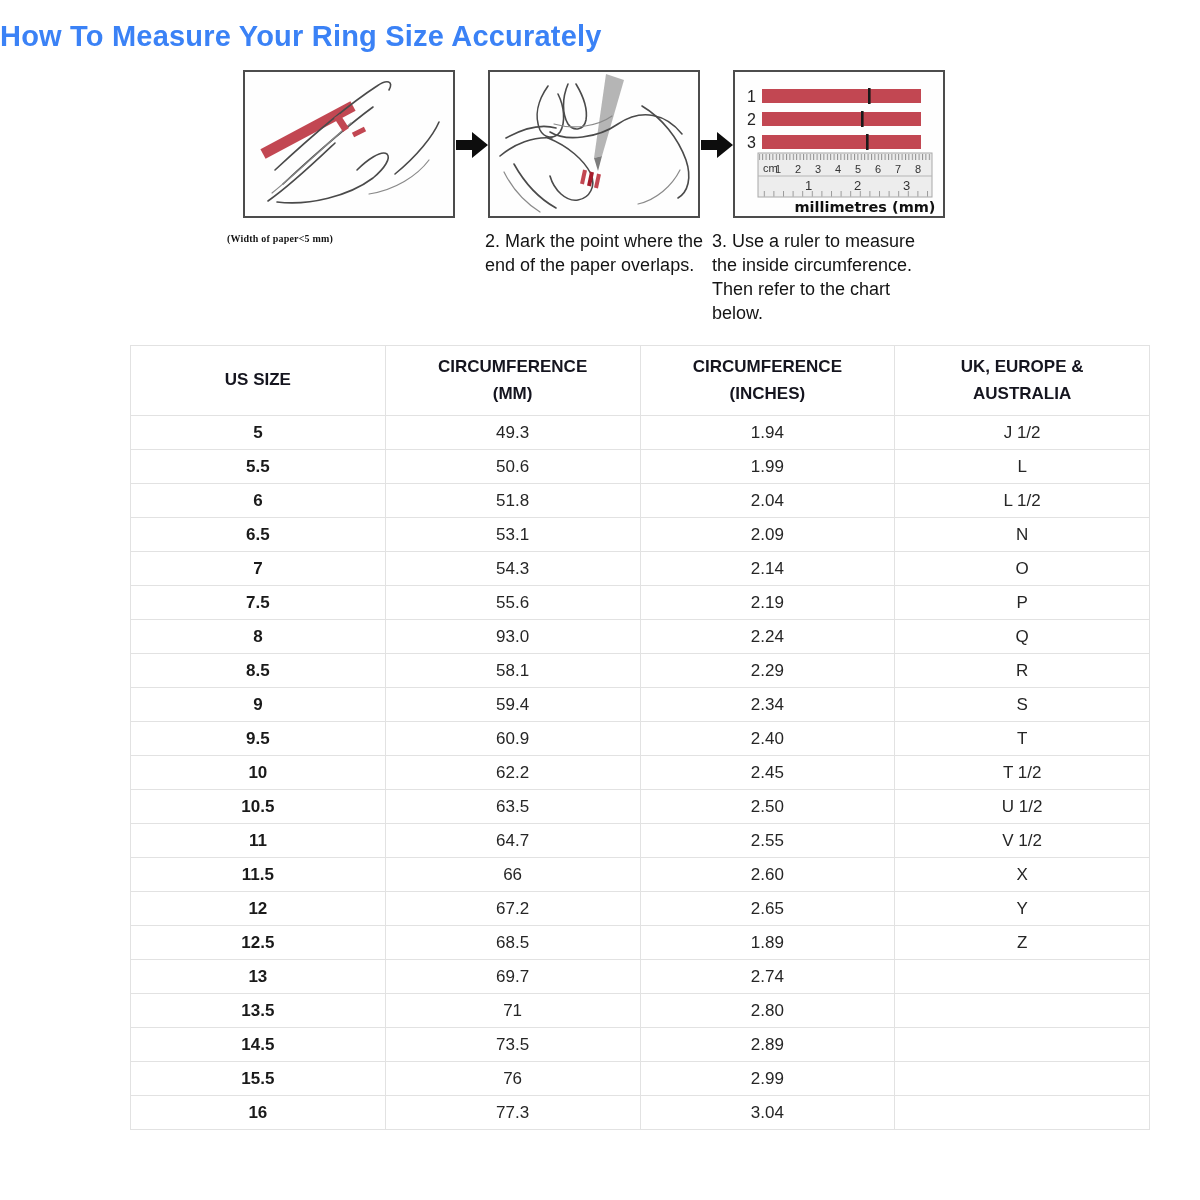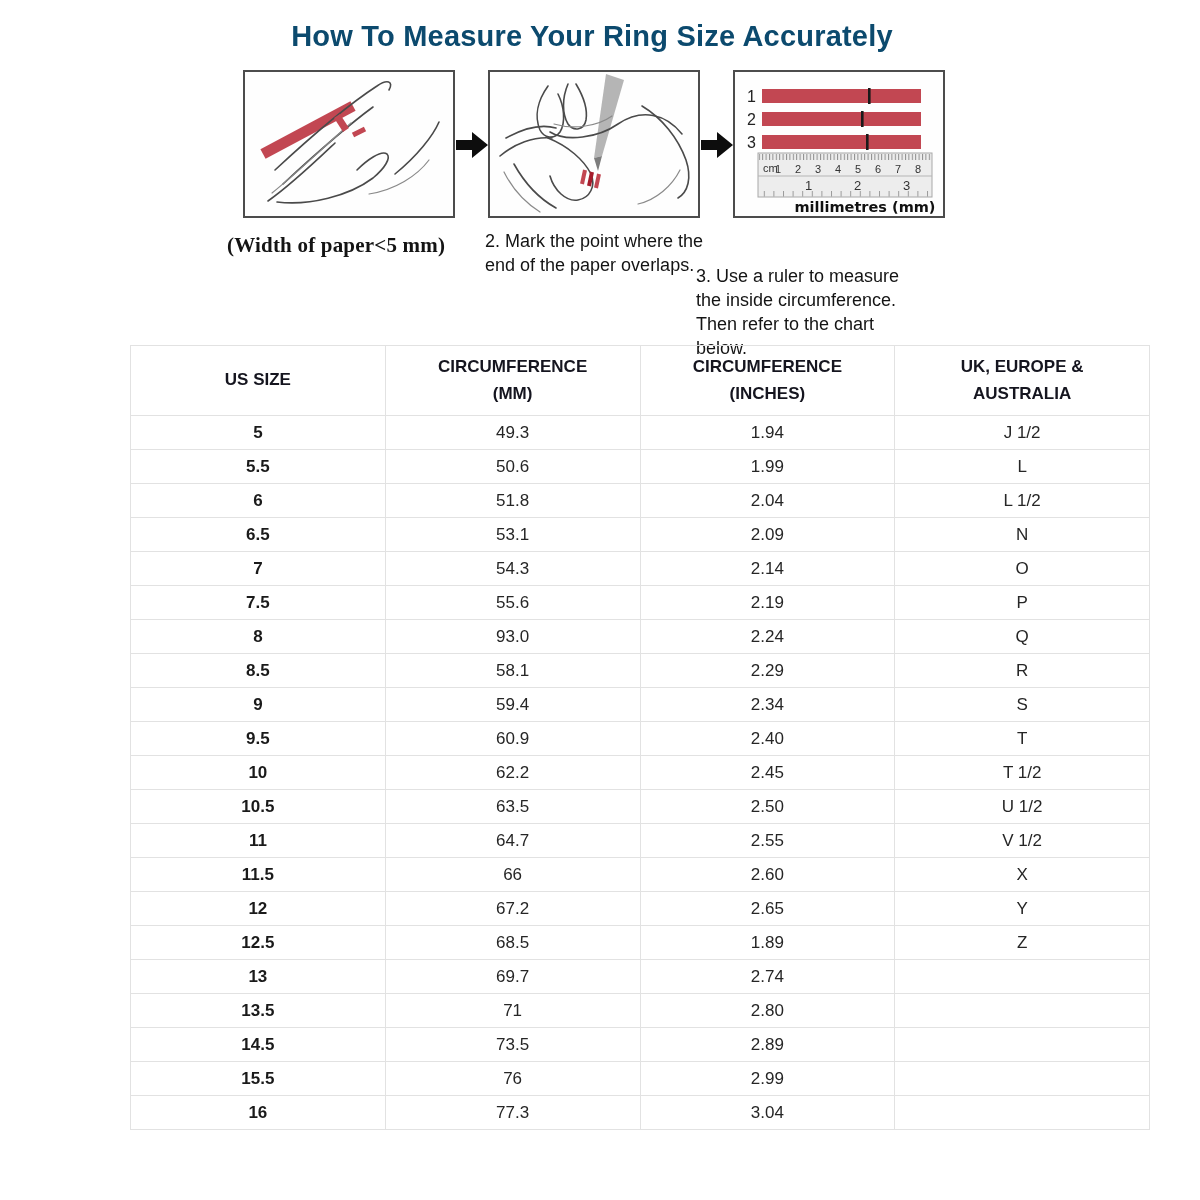--- a/index.html
+++ b/index.html
@@ -1,42 +1,42 @@
 <!DOCTYPE html>
 <html><head>
 <meta charset="utf-8">
 <style>
   * { margin:0; padding:0; box-sizing:border-box; }
   html,body { width:1200px; height:1200px; background:#ffffff; overflow:hidden;
               font-family:"Liberation Sans", sans-serif; color:#111; }
   .canvas { position:relative; width:1200px; height:1200px; background:#fff; }
 
   
-  .page-title { position:absolute; top:20px; left:0; width:1184px; text-align:center;
-                font-size:29px; font-weight:bold; letter-spacing:0.2px; color:#0c4a6e; }
+  .page-title { position:absolute; top:20px; left:0; width:1184px; 
+                font-size:29px; font-weight:bold; letter-spacing:0.2px; color:#3b82f6; }
 
   
   .illus-box { position:absolute; top:70px; width:212px; height:148px;
                border:2px solid #4c4c4c; background:#fefefe; }
   .illus-1 { left:243px; }
   .illus-2 { left:488px; }
   .illus-3 { left:733px; }
   .illus-box svg { display:block; width:100%; height:100%; }
 
   .step-arrow { position:absolute; top:131px; width:32px; height:28px; }
   .arrow-1 { left:456px; }
   .arrow-2 { left:701px; }
 
   
   .caption { position:absolute; top:230px; font-size:18px; line-height:1.33; color:#141414; }
   .caption-1 { left:227px; width:250px; }
   .caption-2 { left:485px; width:222px; }
-  .caption-3 { left:696px; width:232px;margin-top:35px; }
+  .caption-3 { left:712px; width:232px; }
   .caption-note { font-family:"Liberation Serif", serif; font-weight:bold;
-                  font-size:21px; margin-top:2px; letter-spacing:0.2px; }
+                  font-size:10px; margin-top:2px; letter-spacing:0.2px; }
 
   
   .size-table-wrap { position:absolute; left:90px; top:345px; width:1020px; }
   table.size-table { width:100%; border-collapse:collapse; table-layout:fixed;margin-left:40px; }
   .size-table th, .size-table td { border:1px solid #e2e2e2; text-align:center;
                                    vertical-align:middle; overflow:hidden; }
   .size-table th { height:70px; font-size:17px; font-weight:600; color:#15151f;
                    line-height:1.55; padding:0 42px; }
   .size-table td { height:34px; font-size:17px; font-weight:400; color:#262626; padding:0 6px; }
   .size-table td.col-us { font-weight:bold; color:#1a1a1a; }

